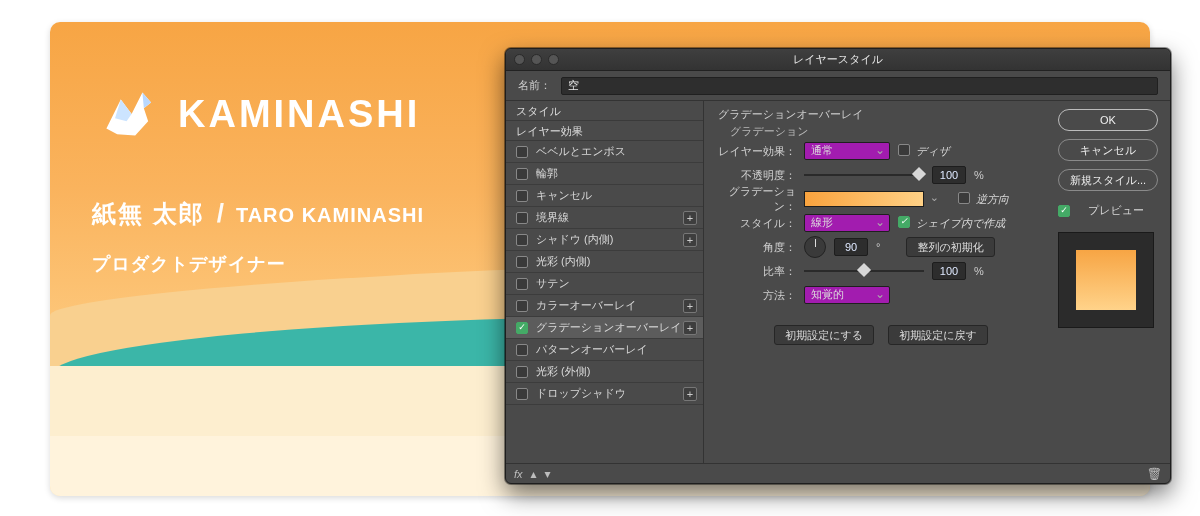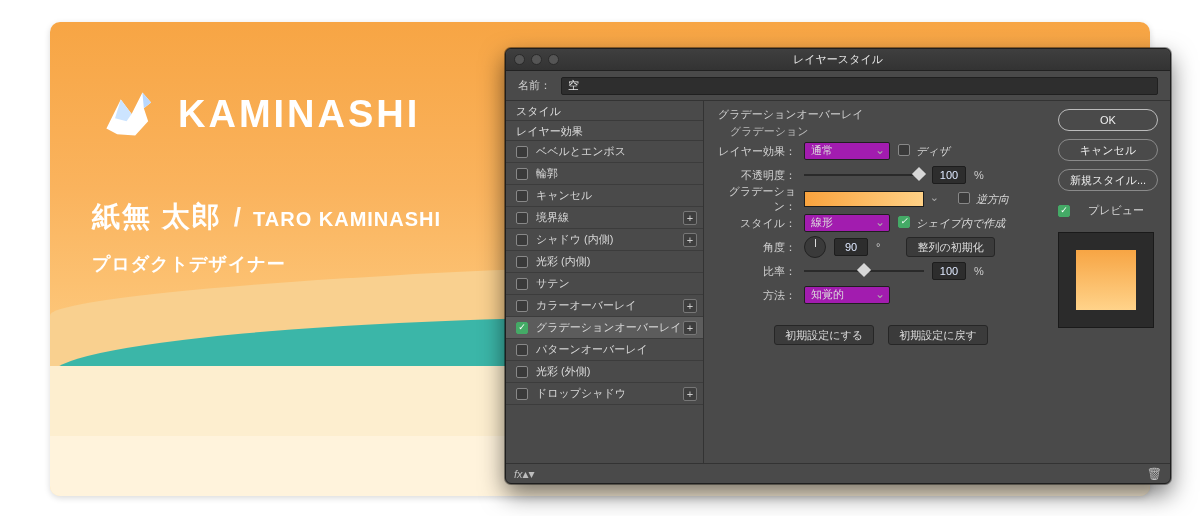--- a/index.html
+++ b/index.html
@@ -11,21 +11,21 @@
     position: absolute; left: 50px; top: 22px; width: 1100px; height: 474px;
     border-radius: 10px; overflow: hidden;
     background: linear-gradient(180deg,#f7a544 0%,#fab35d 35%,#fdc77a 65%,#ffe2a8 100%);
     box-shadow: 0 2px 6px rgba(0,0,0,.15);
   }
   .logo-row { position:absolute; left:42px; top:56px; display:flex; align-items:center; gap:14px; color:#fff; }
   .logo-row svg { width:72px; height:72px; flex:0 0 auto; }
   .logo-text { font-weight:800; letter-spacing:3px; font-size:38px; color:#fff; }
 
   .name-row { position:absolute; left:42px; top:176px; color:#fff; font-weight:700; display:flex; align-items:baseline; gap:12px;}
-  .name-jp { font-size:28px; letter-spacing:2px;}
+  .name-jp { font-size:24px; letter-spacing:2px;}
   .name-sep { font-size:26px; opacity:.95;}
   .name-en { font-size:20px; letter-spacing:1px; font-weight:600;}
   .role { position:absolute; left:42px; top:230px; color:#fff; font-size:18px; letter-spacing:1px; font-weight:600;}
 
   
   .wave { position:absolute; left:0; right:0; }
   .wave1 { bottom:110px; height:120px; background:#f9d08f; border-radius:50% 50% 0 0 / 30px 30px 0 0; transform:skewY(-2deg);}
   .wave2 { bottom:60px; height:120px; background:#3bb6a8; border-radius:60% 40% 0 0 / 60px 40px 0 0; }
   .wave3 { bottom:30px; height:100px; background:#fdeecf; }
   .wave4 { bottom:0; height:60px; background:#fff3dc; }
@@ -84,21 +84,21 @@
 
   
   .rightcol { width:112px; padding:8px 12px 0 0; display:flex; flex-direction:column; align-items:stretch; gap:8px;}
   .dlg-btn { height:22px; border:1px solid #8a8a8a; background:#4a4a4a; color:#eee; border-radius:12px; font-size:11px; cursor:pointer;}
   .dlg-btn.primary { border-color:#bcbcbc;}
   .preview-row { display:flex; align-items:center; gap:18px; margin-top:4px;}
   .preview-box { margin-top:6px; width:96px; height:96px; background:#2b2b2b; border:1px solid #1a1a1a; display:flex; align-items:center; justify-content:center;}
   .preview-box .sw { width:60px; height:60px; background:linear-gradient(180deg,#f7a544,#ffd38a); }
 
   
-  .footer { position:absolute; left:0; right:0; bottom:0; height:20px; border-top:1px solid #333; display:flex; align-items:center; padding:0 8px; gap:0; color:#bdbdbd;}
+  .footer { position:absolute; left:0; right:0; bottom:0; height:20px; border-top:1px solid #333; display:flex; align-items:center; padding:0 8px; gap:8px; color:#bdbdbd;}
   .footer .fx { font-style:italic; font-size:11px;}
   .footer .ico { font-size:12px; cursor:pointer;}
   .footer .spacer { flex:1;}
 </style>
 </head>
 <body>
 
 <div class="stage">
 
   <div class="card">

